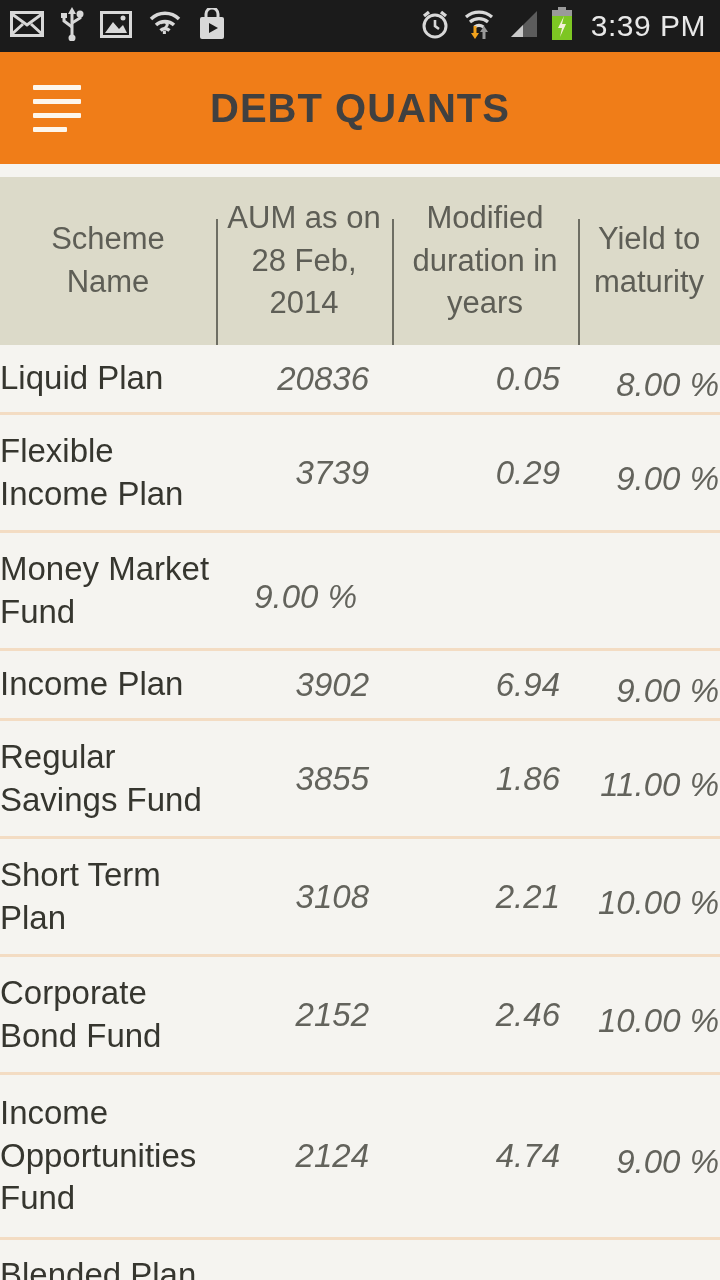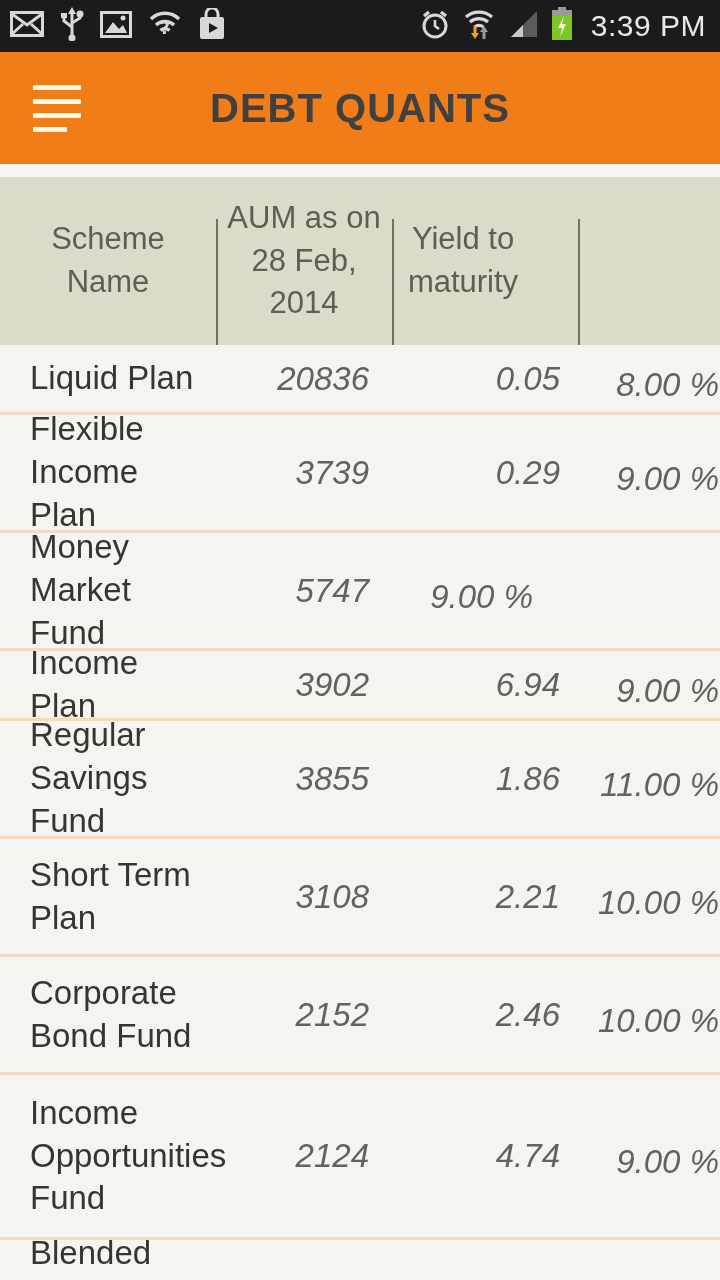--- a/index.html
+++ b/index.html
@@ -93,21 +93,21 @@
   .cell{
     font-family:"Liberation Sans", sans-serif;
     color:#63635C;
     font-size:33px; font-style:italic; font-weight:400;
     text-align:right;
     line-height:1.25;
   }
   .cell.name{
     width:216px;
     text-align:left;
-    padding-left:30px; padding-right:4px;
+    padding-right:4px;
     color:#36362F;
     font-style:normal;
     font-size:33px;
     line-height:1.30;
   }
   .cell.v1{ width:176px; padding-right:23px; }
   .cell.v2{ width:186px; padding-right:18px; }
   .cell.v3{ width:142px; padding-right:1px;margin-top:12px; }
   .row.h1{ height:70px; }
   .row.h2{ height:118px; }
@@ -206,20 +206,21 @@
     <span></span>
   </div>
   <div class="app-title">DEBT QUANTS</div>
 </div>
 
 <div class="table">
 
   <div class="thead">
     <div class="th c0">Scheme Name</div>
     <div class="th c1">AUM as on 28 Feb, 2014</div>
+    <div class="th c2">Modified duration in years</div>
     <div class="th c3">Yield to maturity</div>
     <div class="vdiv v1"></div>
     <div class="vdiv v2"></div>
     <div class="vdiv v3"></div>
   </div>
 
   <div class="tbody" id="tbody">
       <div class="row h1">
         <div class="cell name">Liquid Plan</div>
         <div class="cell v1">20836</div>
@@ -227,21 +228,20 @@
         <div class="cell v3">8.00 %</div>
       </div>
       <div class="row h2">
         <div class="cell name">Flexible Income Plan</div>
         <div class="cell v1">3739</div>
         <div class="cell v2">0.29</div>
         <div class="cell v3">9.00 %</div>
       </div>
       <div class="row h2">
         <div class="cell name">Money Market Fund</div>
-        <div class="cell v1">5747</div>
         <div class="cell v3">9.00 %</div>
       </div>
       <div class="row h1">
         <div class="cell name">Income Plan</div>
         <div class="cell v1">3902</div>
         <div class="cell v2">6.94</div>
         <div class="cell v3">9.00 %</div>
       </div>
       <div class="row h2">
         <div class="cell name">Regular Savings Fund</div>

